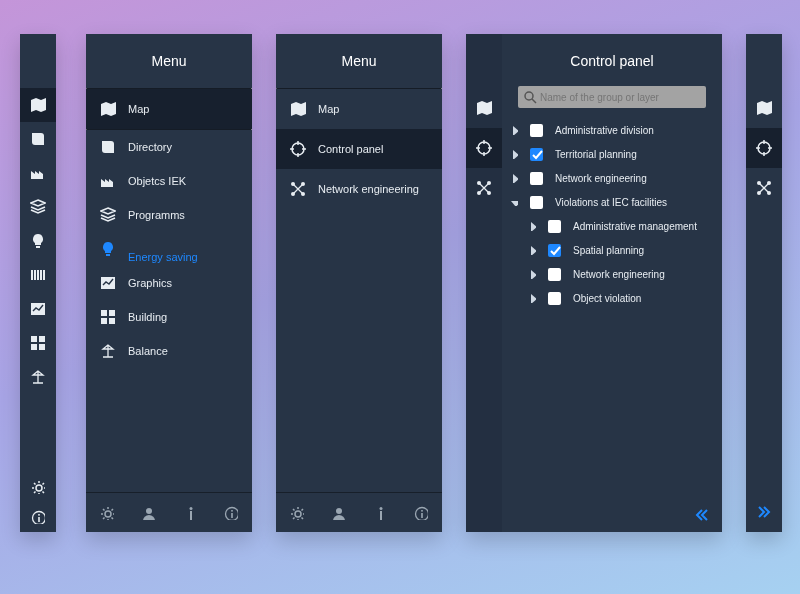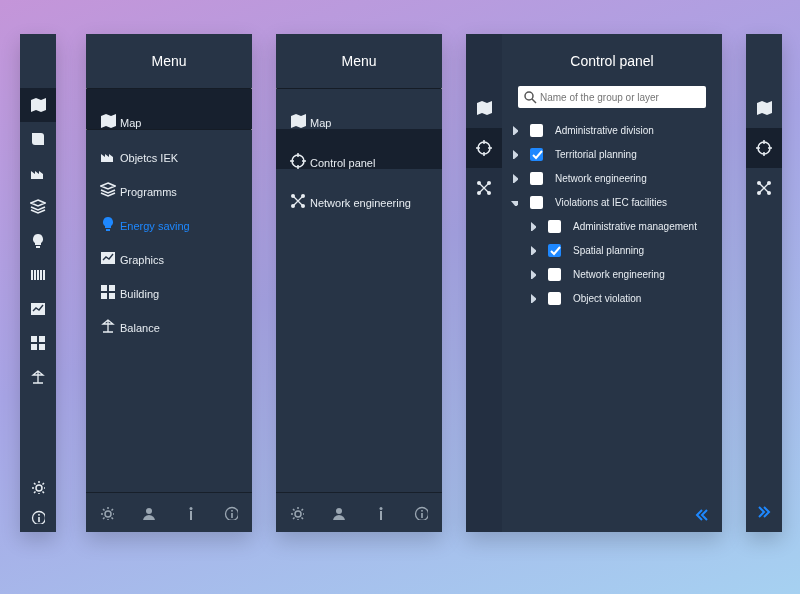--- a/index.html
+++ b/index.html
@@ -36,21 +36,21 @@
     width:36px; height:34px; display:flex; align-items:center; justify-content:center;
     cursor:pointer;
   }
   .rail-item.active { background:#17202e; }
   .rail-bottom { position:absolute; bottom:0; left:0; width:36px; }
   .rail-bottom .rail-item { height: 30px; }
 
   
   .menu-list { display:flex; flex-direction:column; }
   .menu-item {
-    display:flex; align-items:flex-end; gap:4px;
+    display:flex; align-items:center; gap:12px;
     padding: 0 14px; height: 34px; cursor:pointer;
     color:#e8edf2;
   }
   .menu-item.firstrow { height: 40px; }
   .menu-item.active { background:#17202e; }
   .menu-item.hover span { color:#1e88ff;margin-top:16px; }
   .menu-item .ico { width:16px; height:16px; display:flex; align-items:center; justify-content:center; flex: 0 0 16px; }
   .menu-item span { font-size: 11px; }
 
   .footer-icons {
@@ -61,21 +61,21 @@
   }
   .footer-icons .fi { cursor:pointer; display:flex; }
 
   
   #col4 { display:flex; flex-direction:row; }
   .cp-rail { width:36px; background:#232f41; display:flex; flex-direction:column; align-items:center; padding-top: 54px; }
   .cp-main { flex:1; display:flex; flex-direction:column; }
   .search-wrap { padding: 0 16px; margin-top: -2px; margin-bottom: 10px; }
   .search {
     width:100%; height:22px; border:none; border-radius:2px; padding:0 6px 0 22px;
-    font-size:10px; background:#ffffff; color:#333;
+    font-size:10px; background:#a3a3a3; color:#333;
   }
   .search-box { position:relative; }
   .search-box svg { position:absolute; left:5px; top:4px; }
   .tree { padding: 0 6px 0 8px; }
   .tnode { display:flex; align-items:center; gap:12px; height:24px; cursor:pointer; }
   .tnode.child { padding-left: 18px; }
   .caret { width:8px; height:8px; display:flex; align-items:center; justify-content:center; color:#cfd8e3; }
   .chk {
     width:13px; height:13px; border-radius:2px; background:#fff; flex:0 0 13px;
     display:flex; align-items:center; justify-content:center;
@@ -251,20 +251,28 @@
           <svg width="16" height="16">
             <use href="#i-map"></use>
           </svg>
         </div>
       <span>Map</span>
     </div>
     <hr class="divider">
     <div class="menu-item">
       <div class="ico">
           <svg width="16" height="16">
+            <use href="#i-book"></use>
+          </svg>
+        </div>
+      <span>Directory</span>
+    </div>
+    <div class="menu-item">
+      <div class="ico">
+          <svg width="16" height="16">
             <use href="#i-factory"></use>
           </svg>
         </div>
       <span>Objetcs IEK</span>
     </div>
     <div class="menu-item">
       <div class="ico">
           <svg width="16" height="16">
             <use href="#i-stack"></use>
           </svg>

